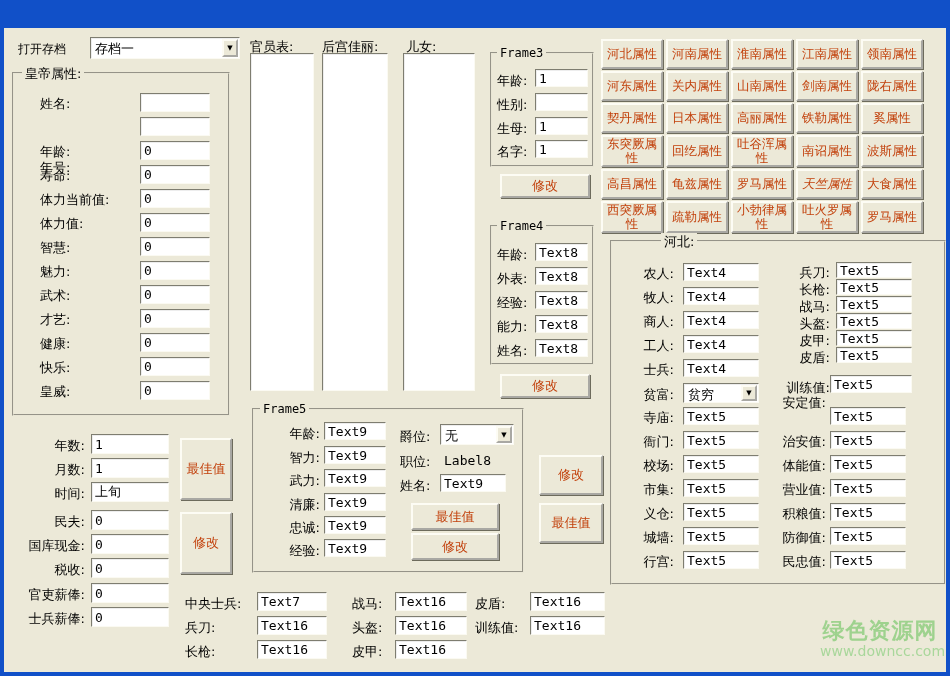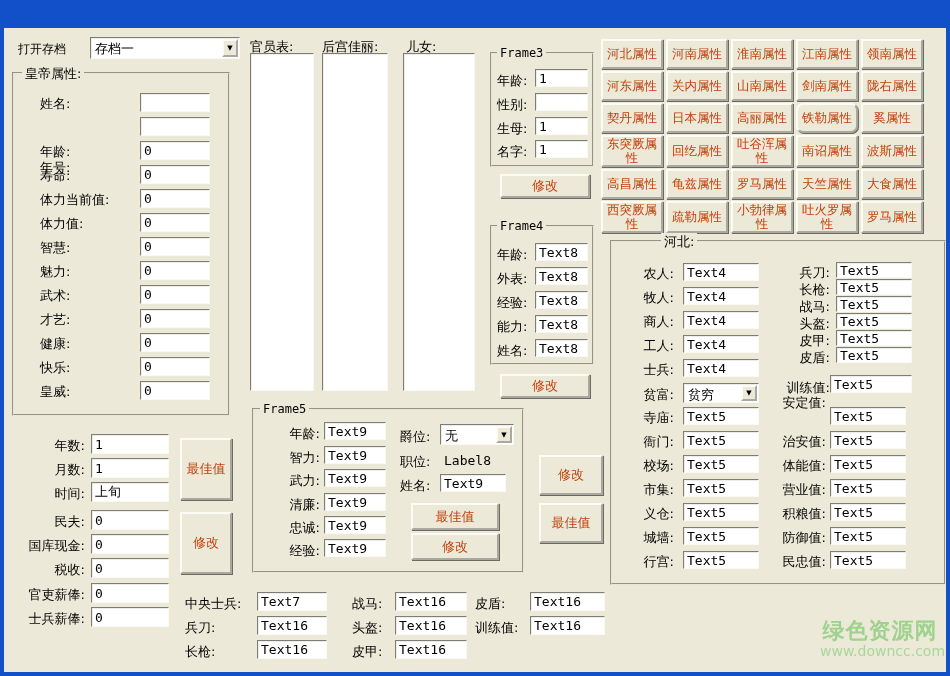--- a/index.html
+++ b/index.html
@@ -111,31 +111,31 @@
   <button class="btn rbtn" style="left:796px;top:39px;width:62px;height:30px;">江南属性</button>
   <button class="btn rbtn" style="left:861px;top:39px;width:62px;height:30px;">领南属性</button>
   <button class="btn rbtn" style="left:601px;top:71px;width:62px;height:30px;">河东属性</button>
   <button class="btn rbtn" style="left:666px;top:71px;width:62px;height:30px;">关内属性</button>
   <button class="btn rbtn" style="left:731px;top:71px;width:62px;height:30px;">山南属性</button>
   <button class="btn rbtn" style="left:796px;top:71px;width:62px;height:30px;">剑南属性</button>
   <button class="btn rbtn" style="left:861px;top:71px;width:62px;height:30px;">陇右属性</button>
   <button class="btn rbtn" style="left:601px;top:103px;width:62px;height:30px;">契丹属性</button>
   <button class="btn rbtn" style="left:666px;top:103px;width:62px;height:30px;">日本属性</button>
   <button class="btn rbtn" style="left:731px;top:103px;width:62px;height:30px;">高丽属性</button>
-  <button class="btn rbtn" style="left:796px;top:103px;width:62px;height:30px;border-radius:7px;">铁勒属性</button>
+  <button class="btn rbtn" style="left:796px;top:103px;width:62px;height:30px;">铁勒属性</button>
   <button class="btn rbtn" style="left:861px;top:103px;width:62px;height:30px;">奚属性</button>
   <button class="btn rbtn" style="left:601px;top:135px;width:62px;height:32px;">东突厥属性</button>
   <button class="btn rbtn" style="left:666px;top:135px;width:62px;height:32px;">回纥属性</button>
   <button class="btn rbtn" style="left:731px;top:135px;width:62px;height:32px;">吐谷浑属性</button>
   <button class="btn rbtn" style="left:796px;top:135px;width:62px;height:32px;">南诏属性</button>
   <button class="btn rbtn" style="left:861px;top:135px;width:62px;height:32px;">波斯属性</button>
   <button class="btn rbtn" style="left:601px;top:169px;width:62px;height:30px;">高昌属性</button>
   <button class="btn rbtn" style="left:666px;top:169px;width:62px;height:30px;">龟兹属性</button>
   <button class="btn rbtn" style="left:731px;top:169px;width:62px;height:30px;">罗马属性</button>
-  <button class="btn rbtn" style="left:796px;top:169px;width:62px;height:30px;">天竺属性</button>
+  <button class="btn rbtn" style="left:796px;top:169px;width:62px;height:30px;font-style:italic;">天竺属性</button>
   <button class="btn rbtn" style="left:861px;top:169px;width:62px;height:30px;">大食属性</button>
   <button class="btn rbtn" style="left:601px;top:201px;width:62px;height:32px;">西突厥属性</button>
   <button class="btn rbtn" style="left:666px;top:201px;width:62px;height:32px;">疏勒属性</button>
   <button class="btn rbtn" style="left:731px;top:201px;width:62px;height:32px;">小勃律属性</button>
   <button class="btn rbtn" style="left:796px;top:201px;width:62px;height:32px;">吐火罗属性</button>
   <button class="btn rbtn" style="left:861px;top:201px;width:62px;height:32px;">罗马属性</button>
 
   <div class="frm" style="left:610px;top:240px;width:336px;height:345px;"></div>
   <div class="leg" style="left:620px;top:233px;margin-left:41px;">河北:</div>
   <div class="lbr" style="left:618px;top:265px;width:56px;">农人:</div>

